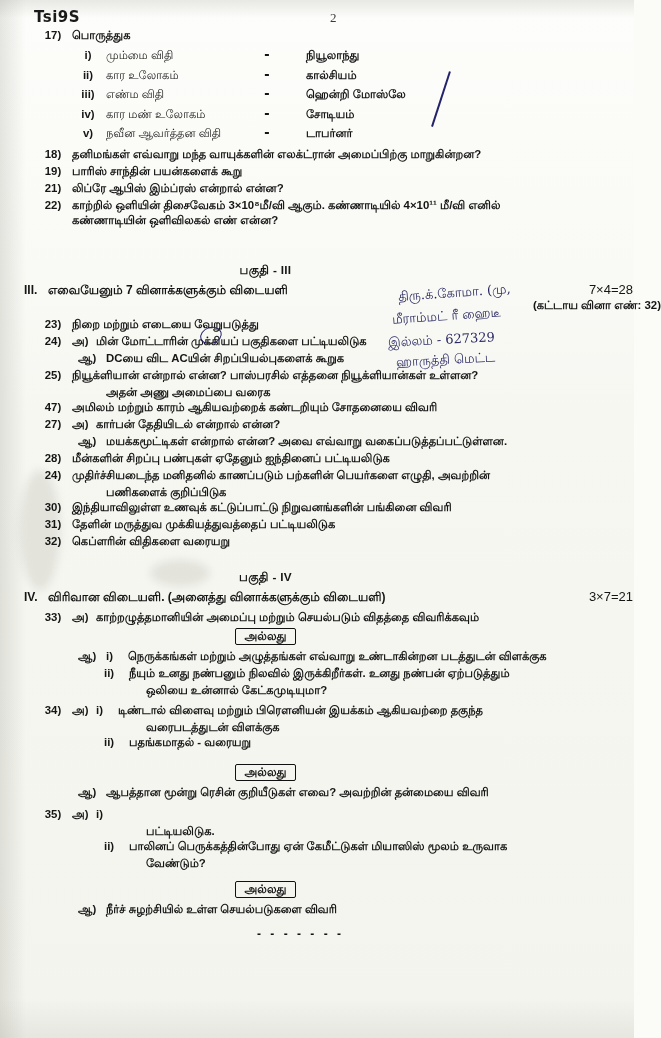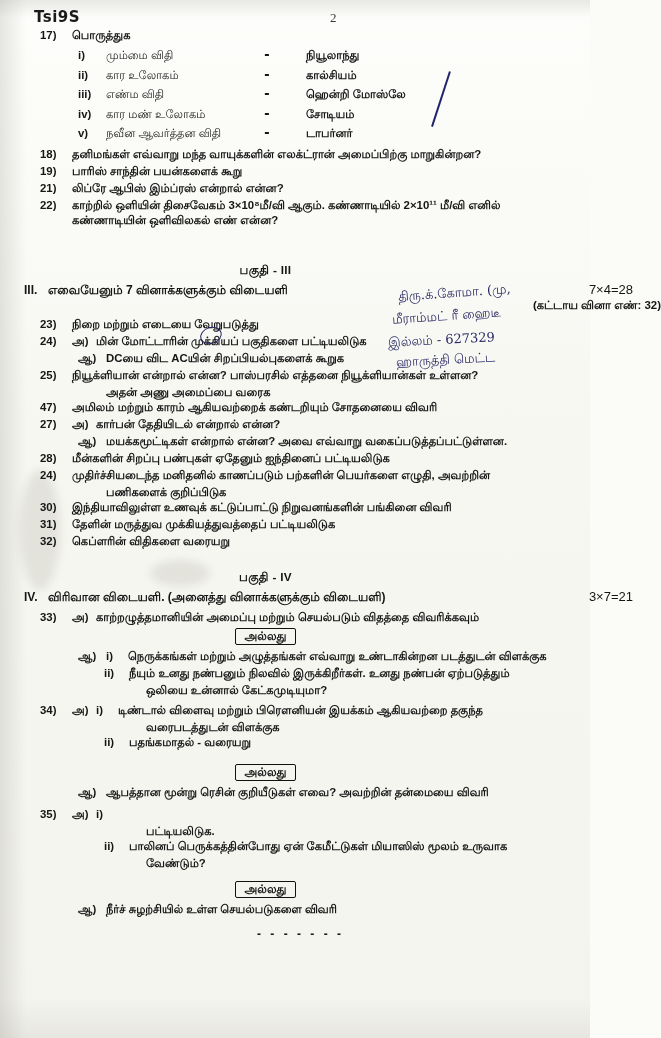--- a/index.html
+++ b/index.html
@@ -14,20 +14,21 @@
     color: #151515;
     position: relative;
     overflow: hidden;
   }
   .page {
     position: relative;
     width: 590px;
     height: 1038px;
     background:
       linear-gradient(180deg, #fdfdfb 0%, #f7f7f2 40%, #f4f4ee 100%);
+    padding-left: 44px;
   }
   
   .scan-shade-left {
     position: absolute;
     left: 0; top: 0;
     width: 26px; height: 100%;
     background: linear-gradient(90deg, rgba(120,120,110,0.18), rgba(255,255,255,0));
     pointer-events: none;
   }
   .scan-shade-top {
@@ -68,21 +69,21 @@
     top: 28px;
     width: 661px;
   }
   .row {
     display: flex;
     align-items: flex-start;
     margin-bottom: 2px;
   }
   .num {
     flex: 0 0 auto;
-    text-align: left;
+    text-align: center;
     font-weight: bold;
     font-size: 11.4px;
     line-height: 15px;
   }
   .txt {
     flex: 1 1 auto;
     font-size: 11.4px;
     line-height: 15px;
     font-weight: bold;
   }
@@ -268,21 +269,21 @@
     <div class="row q-main">
       <div class="num">19)</div>
       <div class="txt">பாரிஸ் சாந்தின் பயன்களைக் கூறு</div>
     </div>
     <div class="row q-main">
       <div class="num">21)</div>
       <div class="txt">லிப்ரே ஆபிஸ் இம்ப்ரஸ் என்றால் என்ன?</div>
     </div>
     <div class="row q-main">
       <div class="num">22)</div>
-      <div class="txt" style="max-width:430px">காற்றில் ஒளியின் திசைவேகம் 3×10⁸மீ/வி ஆகும். கண்ணாடியில் 2×10¹¹ மீ/வி எனில் கண்ணாடியின் ஒளிவிலகல் எண் என்ன?</div>
+      <div class="txt" style="max-width:430px">காற்றில் ஒளியின் திசைவேகம் 3×10⁸மீ/வி ஆகும். கண்ணாடியில் 4×10¹¹ மீ/வி எனில் கண்ணாடியின் ஒளிவிலகல் எண் என்ன?</div>
     </div>
 
     <div style="height:26px"></div>
     <div class="section-head" style="padding-right:130px">பகுதி - III</div>
     <div class="sec-title-row">
       <div class="sec-rn">III.</div>
       <div class="sec-txt">எவையேனும் 7 வினாக்களுக்கும் விடையளி</div>
       <div class="sec-marks">7×4=28</div>
     </div>
     <div class="sec-sub">(கட்டாய வினா  எண்: 32)</div>

